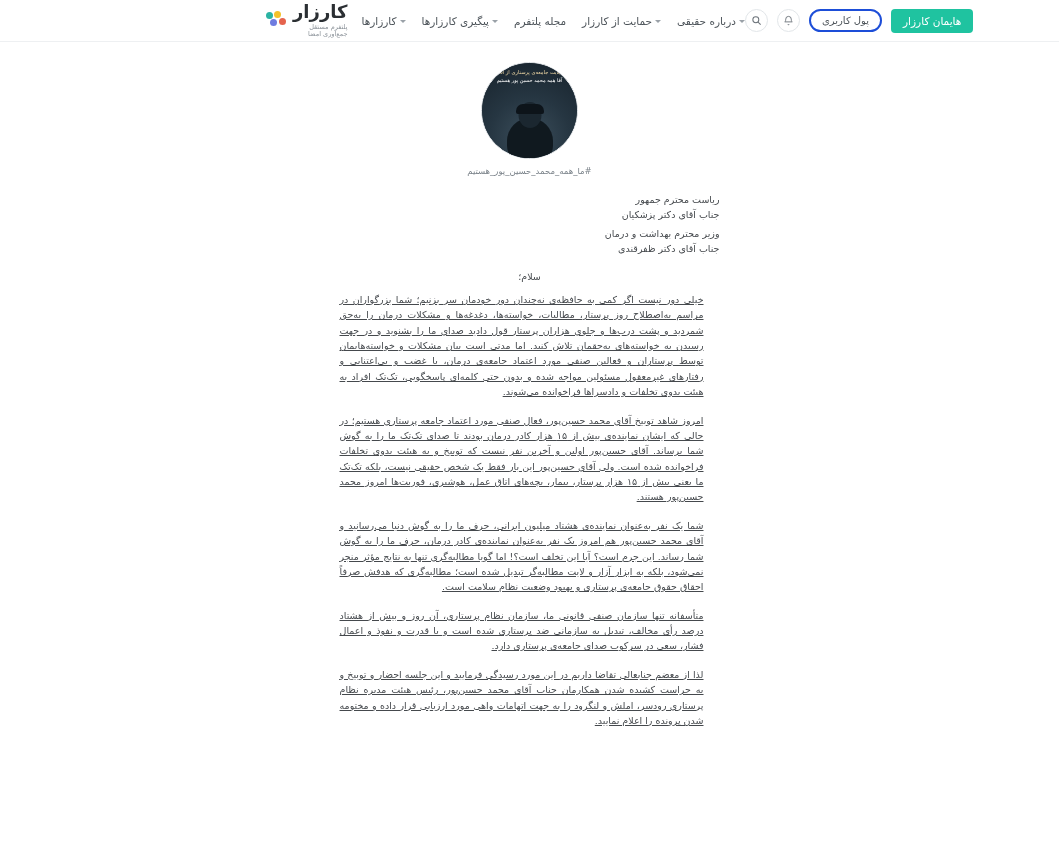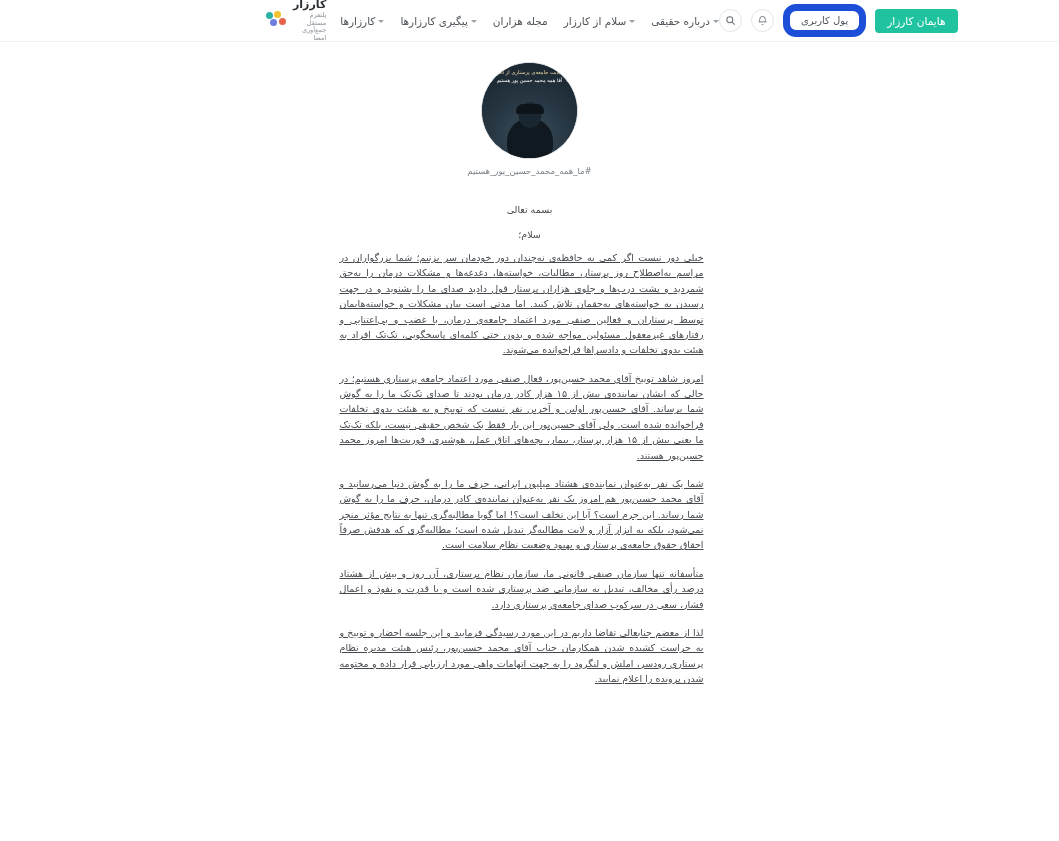--- a/index.html
+++ b/index.html
@@ -41,21 +41,21 @@
     width: 7px; height: 7px;
     border-radius: 50%;
     display: block;
   }
   .brand-logo i:nth-child(1){ left: 0;   top: 1px;  background:#2bb3a3; }
   .brand-logo i:nth-child(2){ left: 8px; top: 0;    background:#f4c22b; }
   .brand-logo i:nth-child(3){ left: 13px;top: 7px;  background:#e5634d; }
   .brand-logo i:nth-child(4){ left: 4px; top: 8px;  background:#6f7ce0; }
   .brand-text { text-align: right; line-height: 1.15; }
   .brand-title {
-    font-size: 11px;
+    font-size: 18px;
     font-weight: bold;
     color: #2b2f33;
     letter-spacing: .4px;
   }
   .brand-sub {
     font-size: 6.5px;
     color: #8b9299;
     margin-top: 1px;
   }
   .nav {
@@ -97,21 +97,21 @@
     display: flex;
     align-items: center;
     justify-content: center;
     color: #6b7279;
     background: #fff;
     cursor: pointer;
   }
   .pill-btn {
     font-size: 10px;
     color: #4c5359;
-    border: 7px solid #1d4ed8;
+    border: 2px solid #1d4ed8;
     border-radius: 13px;
     padding: 4px 11px;
     background: #fff;
     cursor: pointer;
     white-space: nowrap;
   }
   .primary-btn {
     font-size: 10.5px;
     color: #fff;
     background: #1fc3a0;
@@ -254,24 +254,24 @@
   <div class="nav">
     <div class="nav-item">
       <span>کارزارها</span>
       <span class="caret"></span>
     </div>
     <div class="nav-item">
       <span>پیگیری کارزارها</span>
       <span class="caret"></span>
     </div>
     <div class="nav-item">
-      <span>مجله هزاران</span>
-    </div>
-    <div class="nav-item">
-      <span>سلام از کارزار</span>
+      <span>مجله پلتفرم</span>
+    </div>
+    <div class="nav-item">
+      <span>حمایت از کارزار</span>
       <span class="caret"></span>
     </div>
     <div class="nav-item">
       <span>درباره حقیقی</span>
       <span class="caret"></span>
     </div>
   </div>
 
   <div class="actions">
     <div class="icon-btn">
@@ -303,22 +303,28 @@
         <div class="overlay-text">
           <div class="l1">حمایت جامعه‌ی پرستاری از آقای</div>
           <div class="l2">آقا همه محمد حسین پور هستیم</div>
         </div>
       </div>
     </div>
 
     <div class="hashtag">#ما_همه_محمد_حسین_پور_هستیم</div>
 
 
-    <div class="besmeh">بسمه تعالی</div>
-
+
+    <div class="addr">
+      <div>ریاست محترم جمهور</div>
+      <div>جناب آقای دکتر پزشکیان</div>
+      <div class="gap"></div>
+      <div>وزیر محترم بهداشت و درمان</div>
+      <div>جناب آقای دکتر ظفرقندی</div>
+    </div>
 
     <div class="salam">سلام؛</div>
 
     <p class="body first">خیلی دور نیست اگر کمی به حافظه‌ی نه‌چندان دور خودمان سر بزنیم؛ شما بزرگواران در مراسم به‌اصطلاح روز پرستار، مطالبات، خواسته‌ها، دغدغه‌ها و مشکلات درمان را به‌حق شمردید و پشت درب‌ها و جلوی هزاران پرستار قول دادید صدای ما را بشنوید و در جهت رسیدن به خواسته‌های به‌حقمان تلاش کنید. اما مدتی است بیان مشکلات و خواسته‌هایمان توسط پرستاران و فعالین صنفی مورد اعتماد جامعه‌ی درمان، با غضب و بی‌اعتنایی و رفتارهای غیرمعقول مسئولین مواجه شده و بدون حتی کلمه‌ای پاسخگویی، تک‌تک افراد به هیئت بدوی تخلفات و دادسراها فراخوانده می‌شوند.</p>
     <p class="body">امروز شاهد توبیخ آقای محمد حسین‌پور، فعال صنفی مورد اعتماد جامعه پرستاری هستیم؛ در حالی که ایشان نماینده‌ی بیش از ۱۵ هزار کادر درمان بودند تا صدای تک‌تک ما را به گوش شما برساند. آقای حسین‌پور اولین و آخرین نفر نیست که توبیخ و به هیئت بدوی تخلفات فراخوانده شده است. ولی آقای حسین‌پور این بار فقط یک شخص حقیقی نیست، بلکه تک‌تک ما یعنی بیش از ۱۵ هزار پرستار، بیمار، بچه‌های اتاق عمل، هوشبری، فوریت‌ها امروز محمد حسین‌پور هستند.</p>
     <p class="body">شما یک نفر به‌عنوان نماینده‌ی هشتاد میلیون ایرانی، حرف ما را به گوش دنیا می‌رسانید و آقای محمد حسین‌پور هم امروز یک نفر به‌عنوان نماینده‌ی کادر درمان، حرف ما را به گوش شما رساند. این جرم است؟ آیا این تخلف است؟! اما گویا مطالبه‌گری تنها به نتایج مؤثر منجر نمی‌شود، بلکه به ابزار آزار و لا‌یت مطالبه‌گر تبدیل شده است؛ مطالبه‌گری که هدفش صرفاً احقاق حقوق جامعه‌ی پرستاری و بهبود وضعیت نظام سلامت است.</p>
     <p class="body">متأسفانه تنها سازمان صنفی قانونی ما، سازمان نظام پرستاری، آن روز و بیش از هشتاد درصد رأی مخالف، تبدیل به سازمانی ضد پرستاری شده است و با قدرت و نفوذ و اعمال فشار، سعی در سرکوب صدای جامعه‌ی پرستاری دارد.</p>
     <p class="body">لذا از معضم جنابعالی تقاضا داریم در این مورد رسیدگی فرمایید و این جلسه احضار و توبیخ و یه حراست کشیده شدن همکارمان جناب آقای محمد حسین‌پور، رئیس هیئت مدیره نظام پرستاری رود‌سر، املش و لنگرود را به جهت اتهامات واهی مورد ارزیابی قرار داده و مختومه شدن پرونده را اعلام نمایید.</p>
 
   </div>

